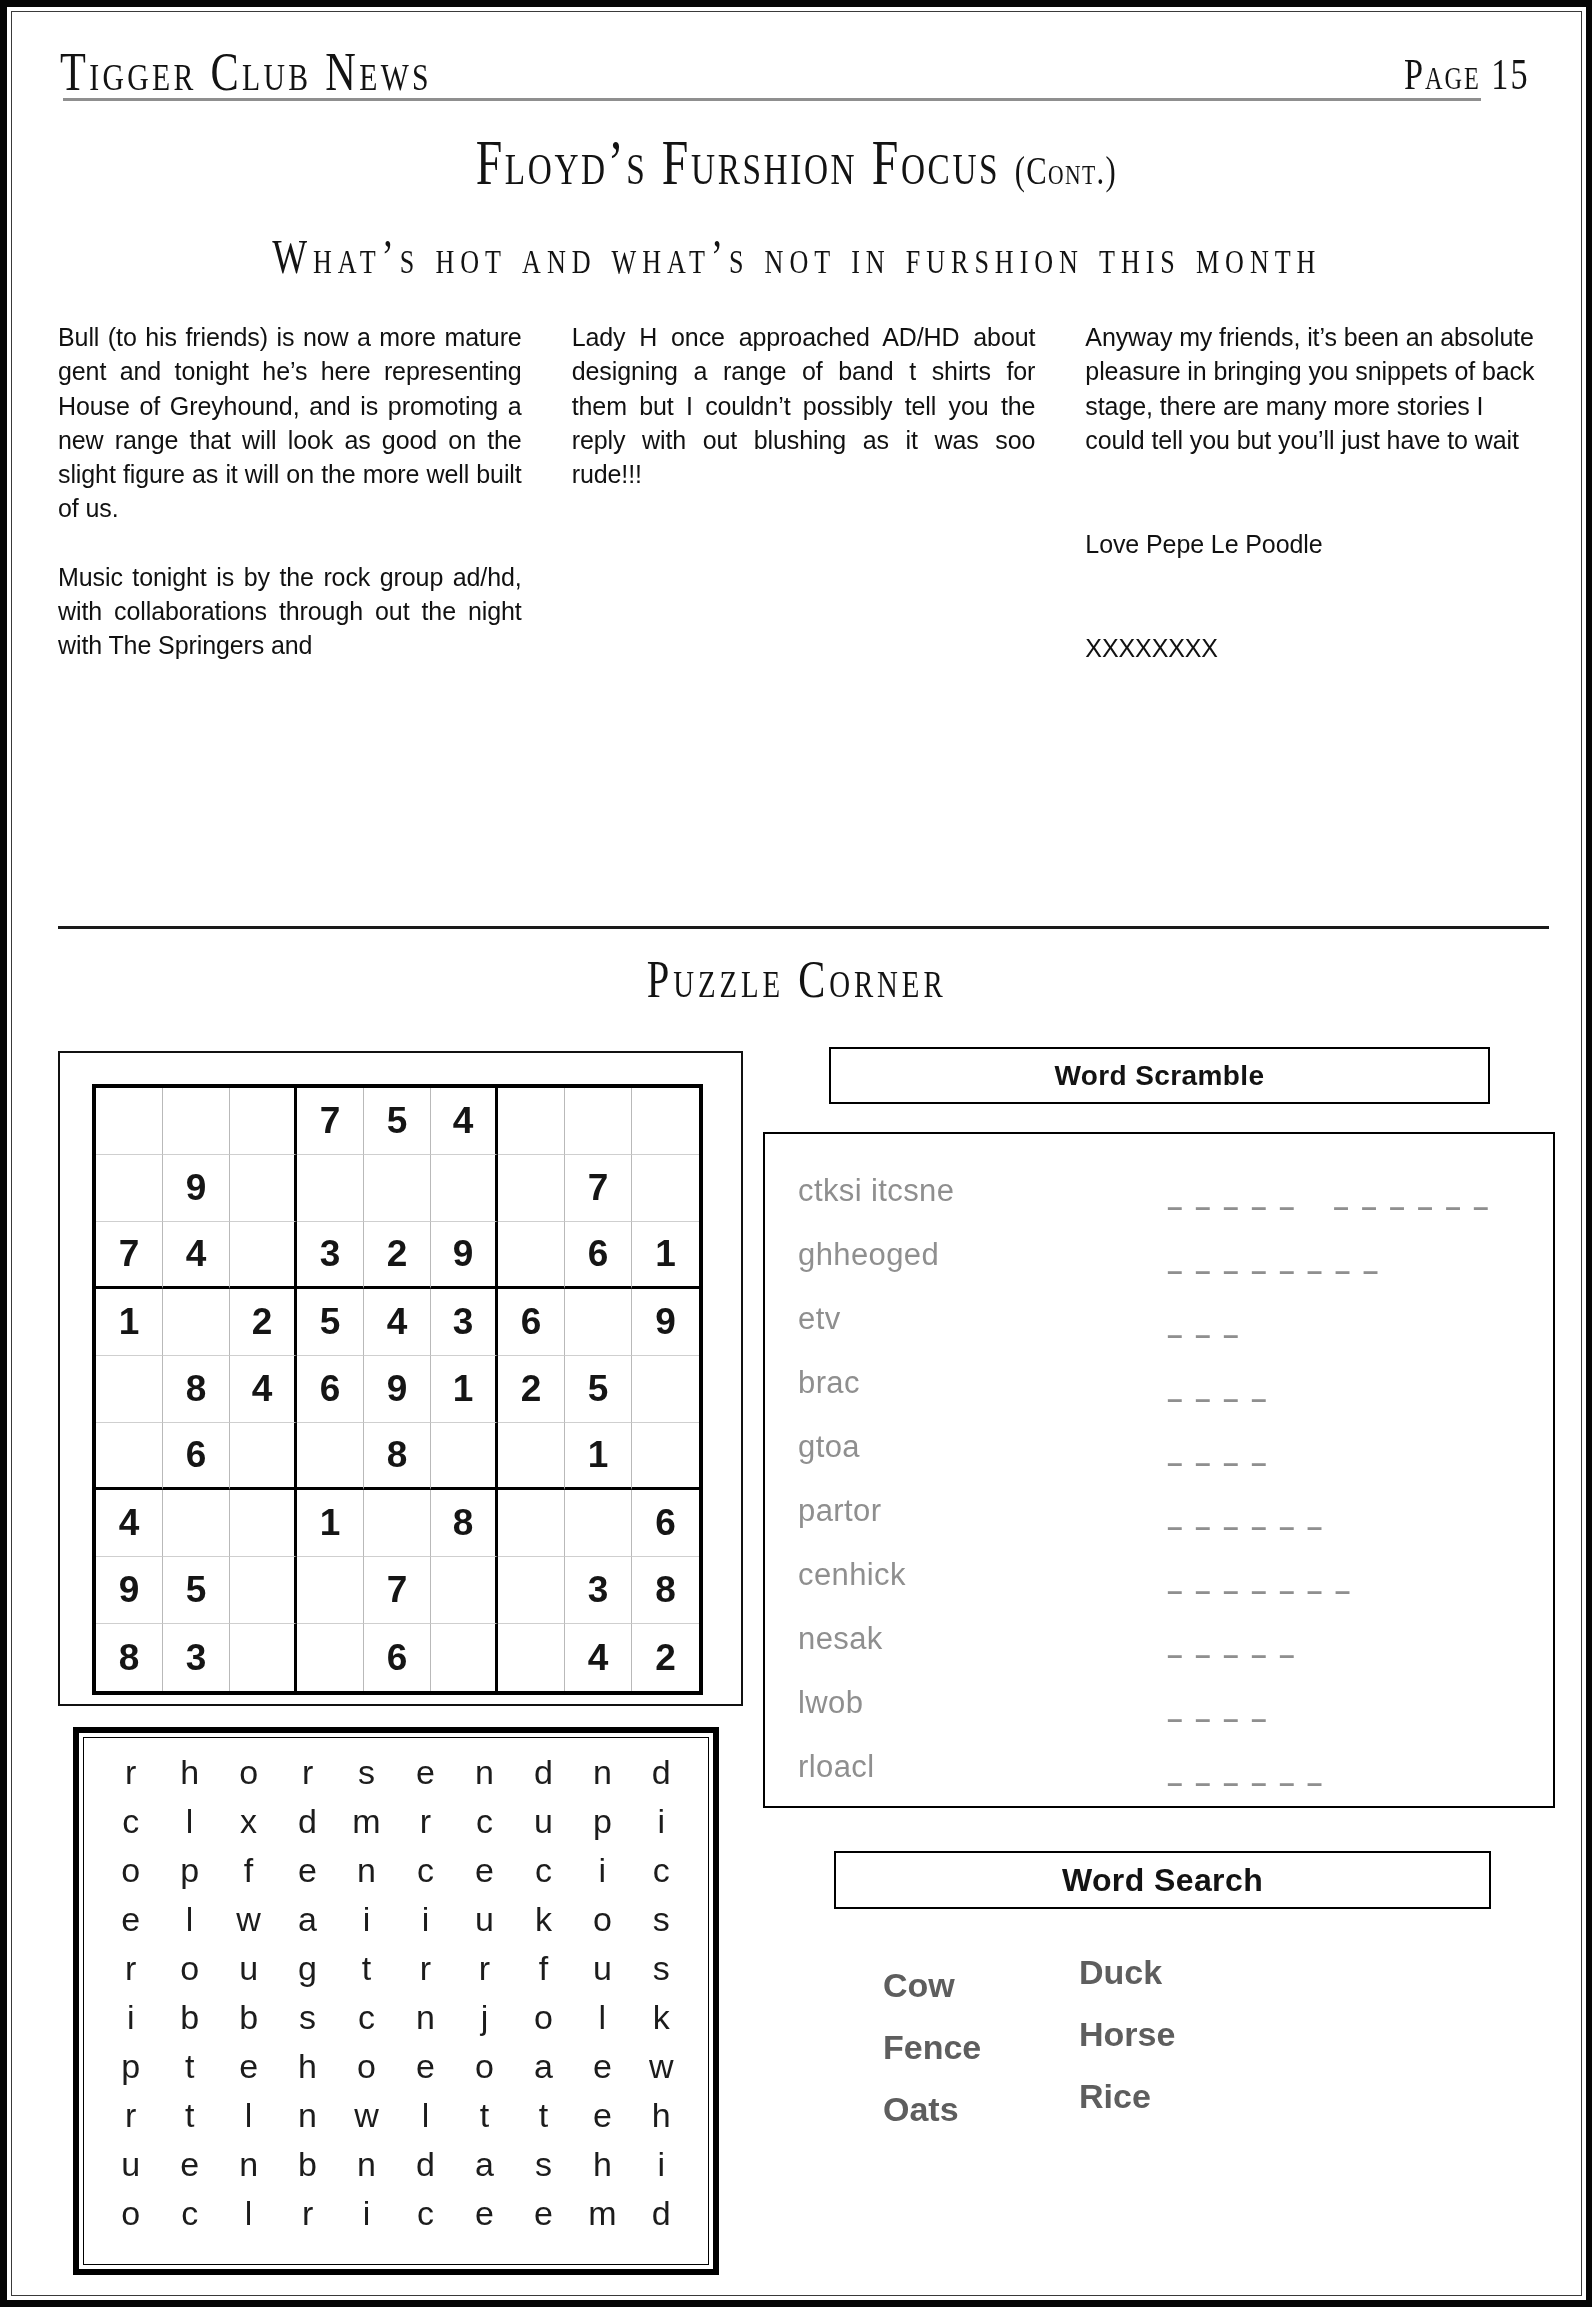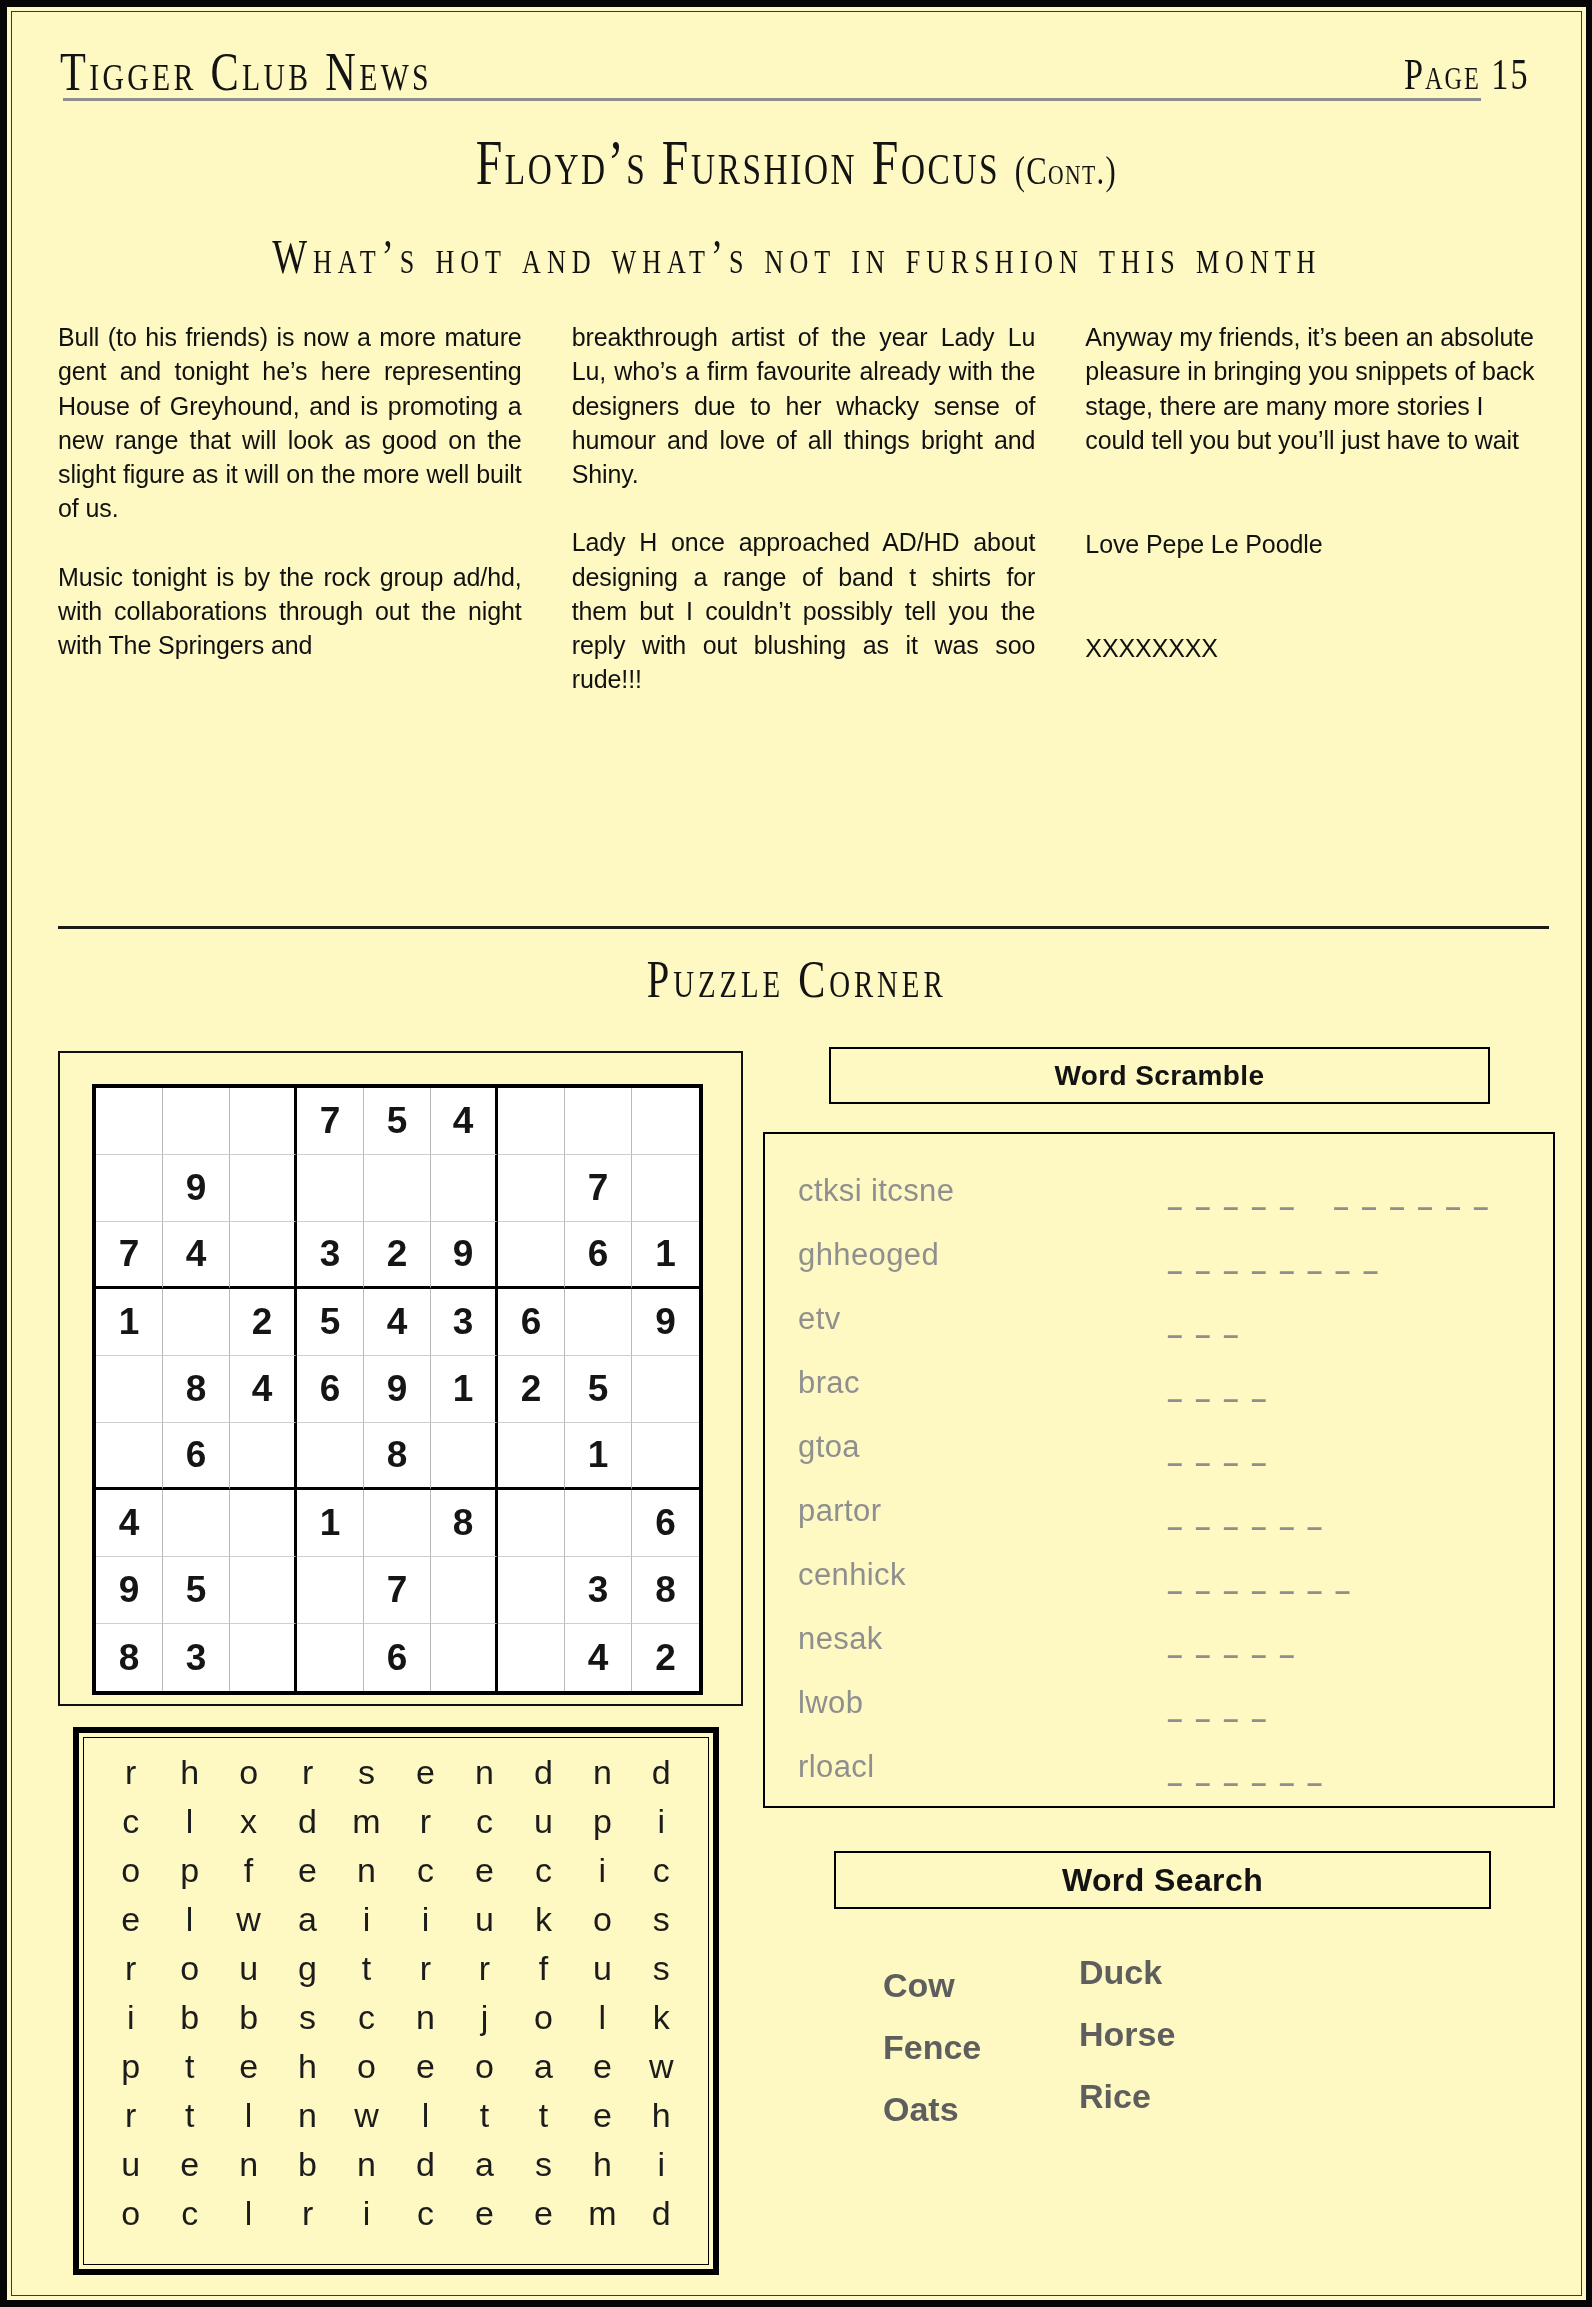--- a/index.html
+++ b/index.html
@@ -1,18 +1,18 @@
 <!DOCTYPE html>
 <html style="font-size:11.7px"><head>
 <meta charset="utf-8">
 <style>
   html,body { margin:0; padding:0; background:#e8e8e8; }
   * { box-sizing:border-box; }
   .page {
-    position:relative; width:1593px; height:2307px; background:#fef9c3;
+    position:relative; width:1593px; height:2307px; background:#ffffff;
     border:7.3px solid #060606; overflow:hidden;
     font-family:"Liberation Sans", sans-serif; color:#131313;
   }
   .inner-frame { position:absolute; inset:4.4px; border:1.5px solid #3a3a3a; pointer-events:none; }
   .sc { font-variant:small-caps; font-family:"Liberation Serif", serif; }
   .narrow { display:inline-block; transform:scale(0.9,1.18); transform-origin:center; }
 
   
   .mast-left  { position:absolute; left:53px;  top:32px; font-size:47px; letter-spacing:3.7px; transform-origin:left top; }
   .mast-right { position:absolute; right:56px; top:41px; font-size:38px; letter-spacing:2.2px; transform-origin:right top; }
@@ -101,21 +101,20 @@
   <div class="article-subtitle sc">
     <span class="narrow">What’s hot and what’s not in furshion this month</span>
   </div>
 
   <section class="columns">
     <div class="news-col">
         <p>Bull (to his friends) is now a more mature gent and tonight he’s here representing House of Greyhound, and is promoting a new range that will look as good on the slight figure as it will on the more well built of us.</p>
         <p>Music tonight is by the rock group ad/hd, with collaborations through out the night with The Springers and</p>
       </div>
     <div class="news-col">
-        <p>breakthrough artist of the year Lady Lu Lu, who’s a firm favourite already with the designers due to her whacky sense of humour and love of all things bright and Shiny.</p>
         <p>Lady H once approached AD/HD about designing a range of band t shirts for them but I couldn’t possibly tell you the reply with out blushing as it was soo rude!!!</p>
       </div>
     <div class="news-col news-col-3">
         <p>Anyway my friends, it’s been an absolute pleasure in bringing you snippets of back stage, there are many more stories I could tell you but you’ll just have to wait</p>
         <p>Love Pepe Le Poodle</p>
         <p>XXXXXXXX</p>
       </div>
   </section>
 
   <div class="divider"></div>

